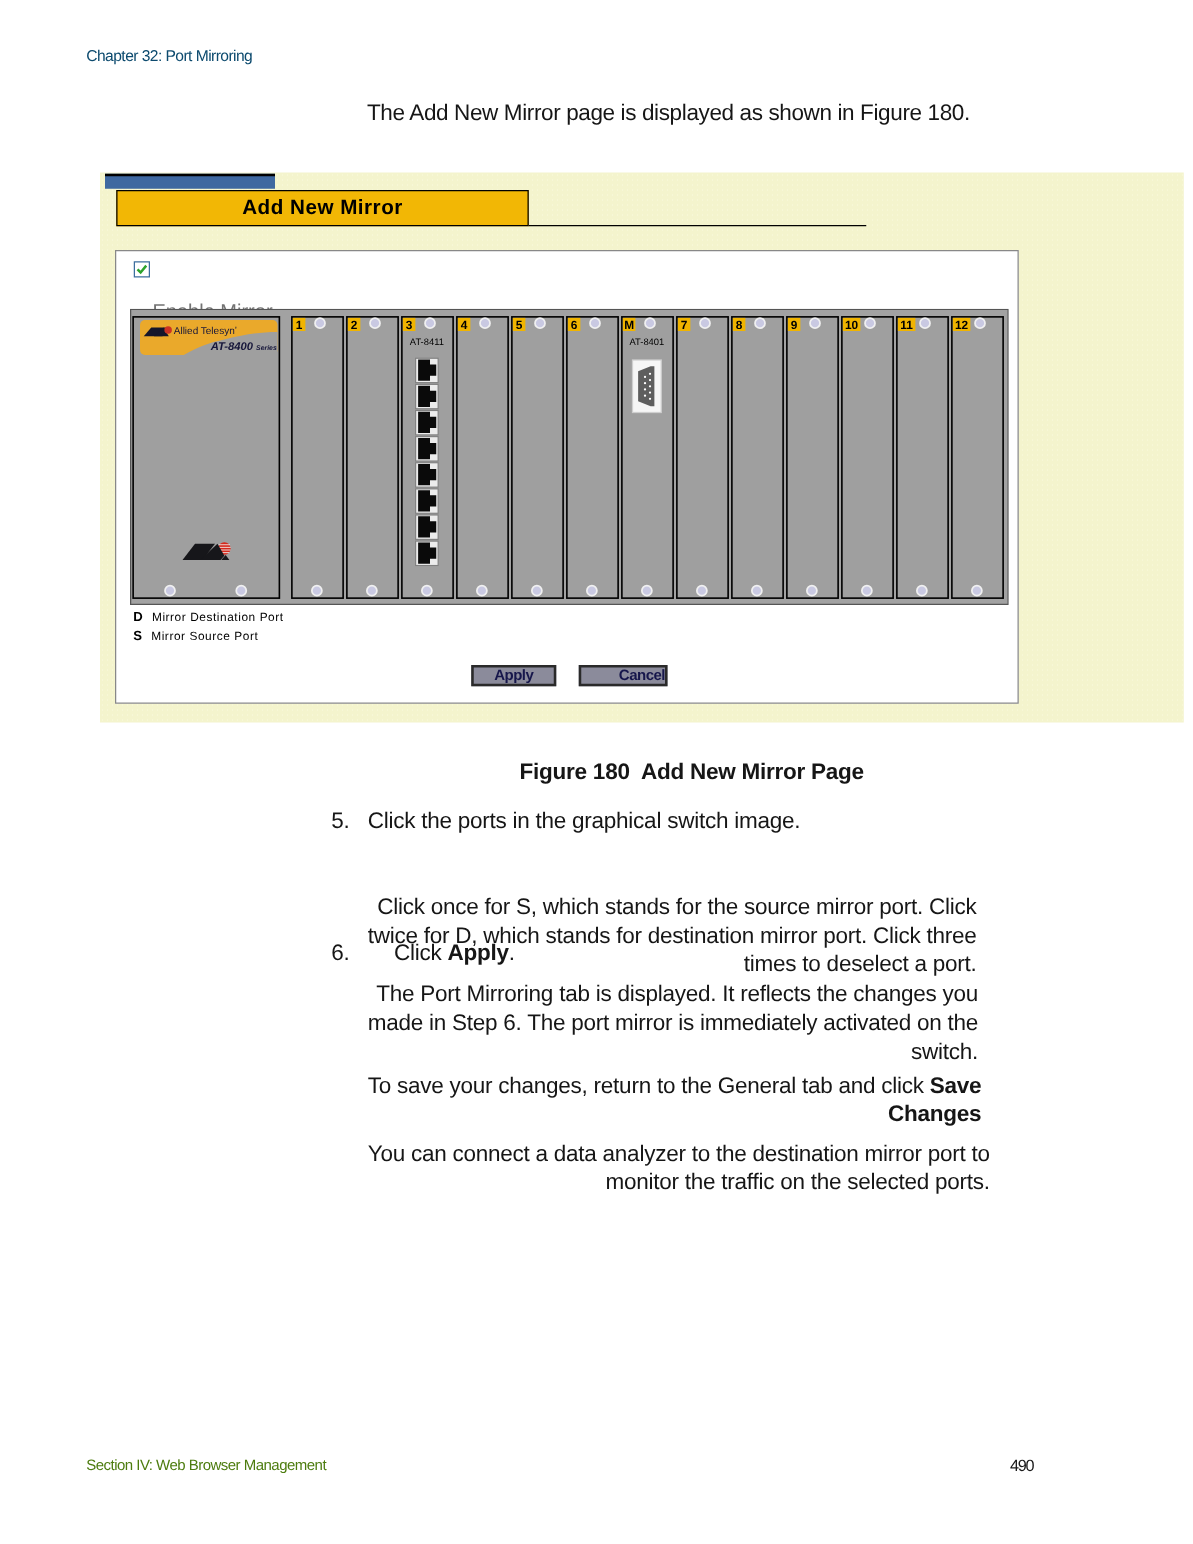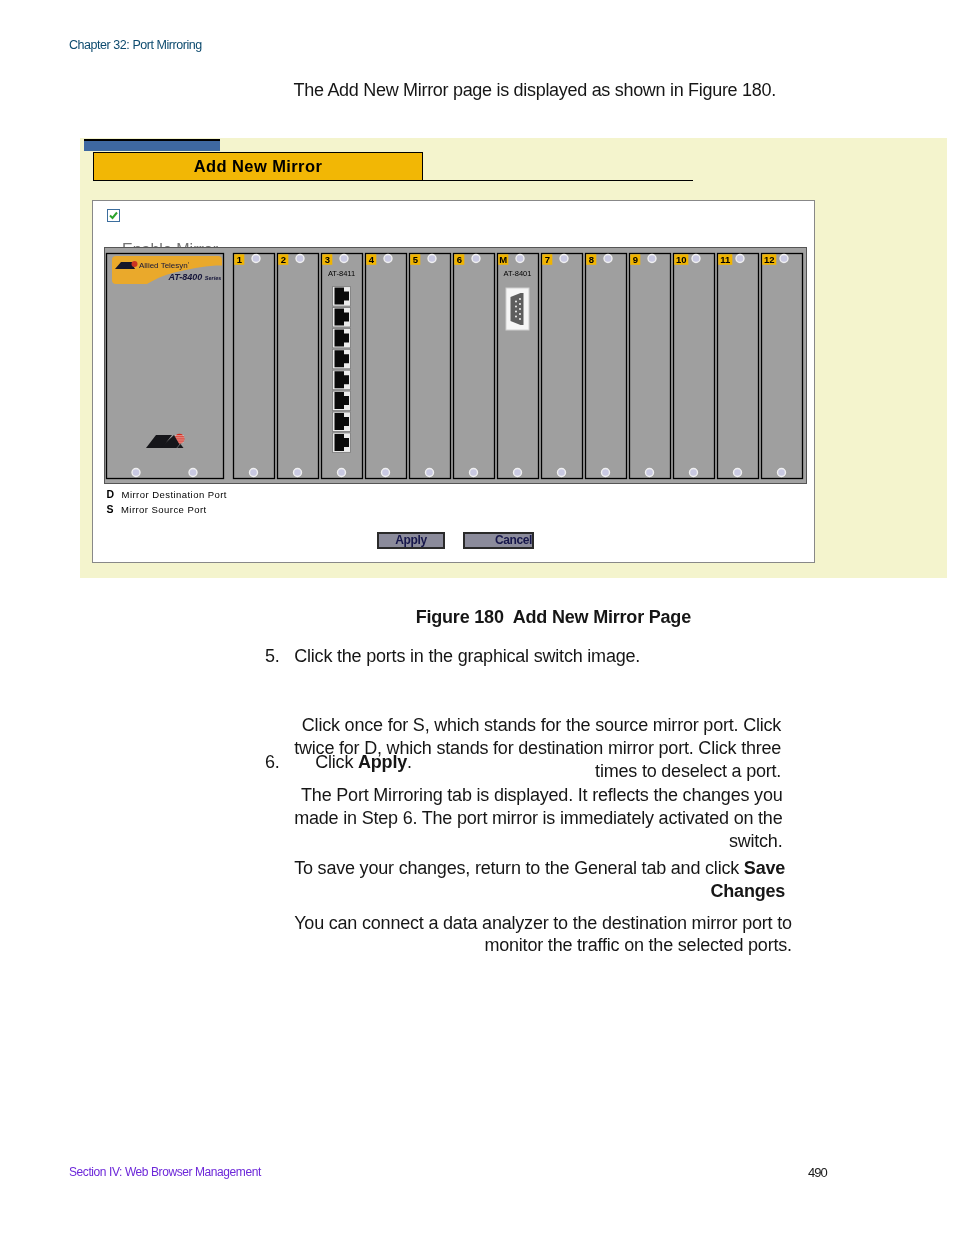--- a/index.html
+++ b/index.html
@@ -224,15 +224,15 @@
 <div class="abs body-text" style="left:265px;top:751.1px;">6.</div>
 
 <div class="abs body-text" style="left:294.2px;top:751.1px;margin-left:21px;">Click <b>Apply</b>.</div>
 
 <div class="abs body-text" style="left:294.2px;top:783.9px;">The Port Mirroring tab is displayed. It reflects the changes you<br>made in Step 6. The port mirror is immediately activated on the<br>switch.</div>
 
 <div class="abs body-text" style="left:294.2px;top:857px;">To save your changes, return to the General tab and click <b>Save<br>Changes</b></div>
 
 <div class="abs body-text" style="left:294.2px;top:911.5px;">You can connect a data analyzer to the destination mirror port to<br>monitor the traffic on the selected ports.</div>
 
-<div class="abs" style="left:69px;top:1165.8px;font-size:12px;letter-spacing:-0.42px;line-height:1;color:#6d28d9;">Section IV: Web Browser Management</div>
+<div class="abs" style="left:69px;top:1165.8px;font-size:12px;letter-spacing:-0.42px;line-height:1;color:#4d7c0f;">Section IV: Web Browser Management</div>
 
 <div class="abs" style="left:808px;top:1166px;font-size:13px;letter-spacing:-1px;line-height:1;color:#1a1a1a;">490</div>
 
 </body></html>

